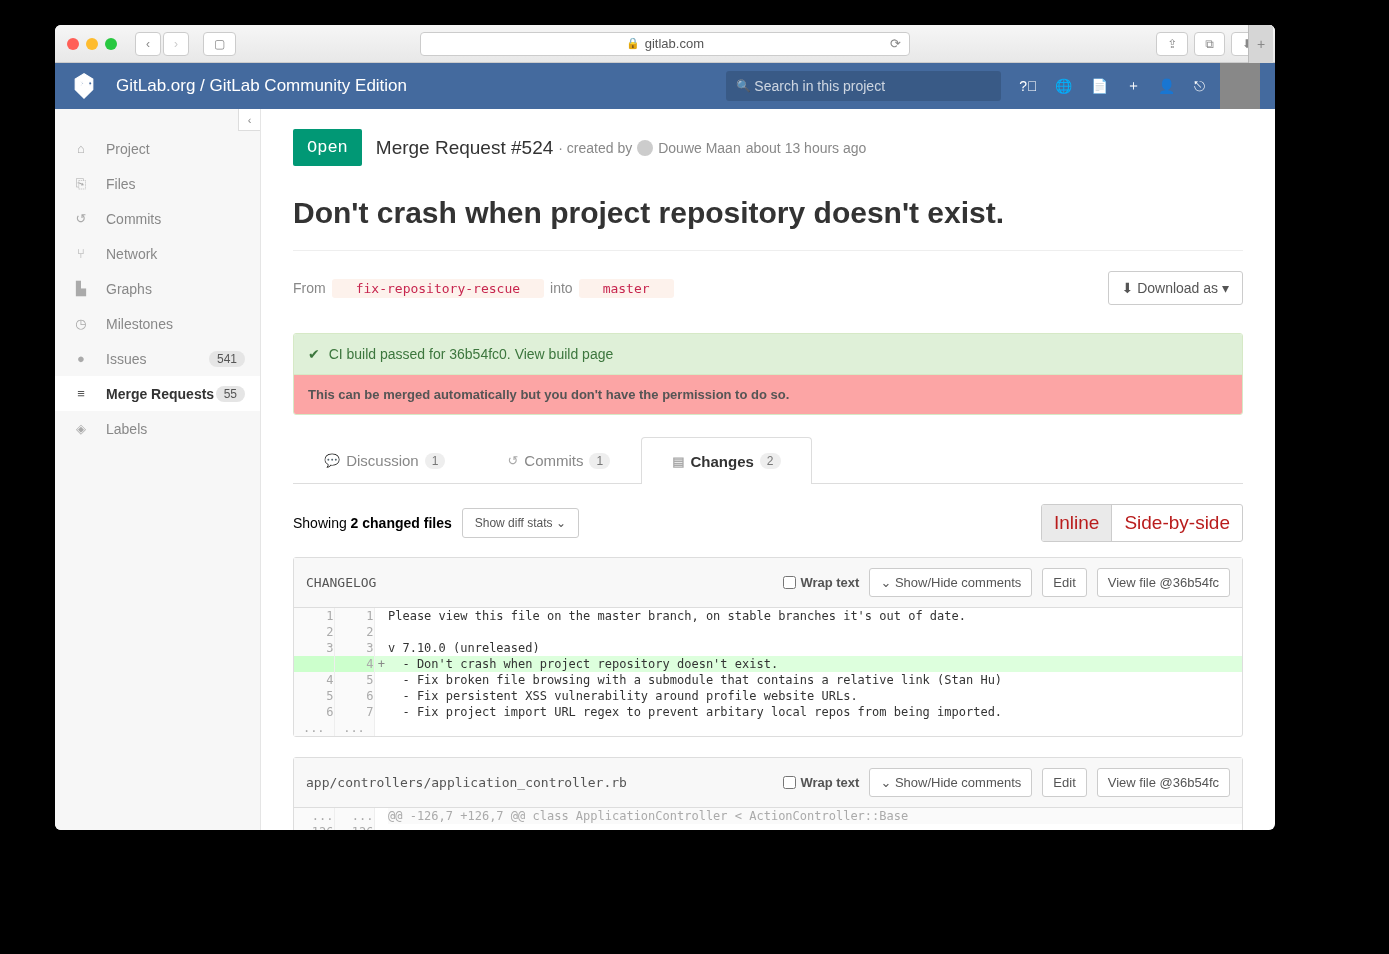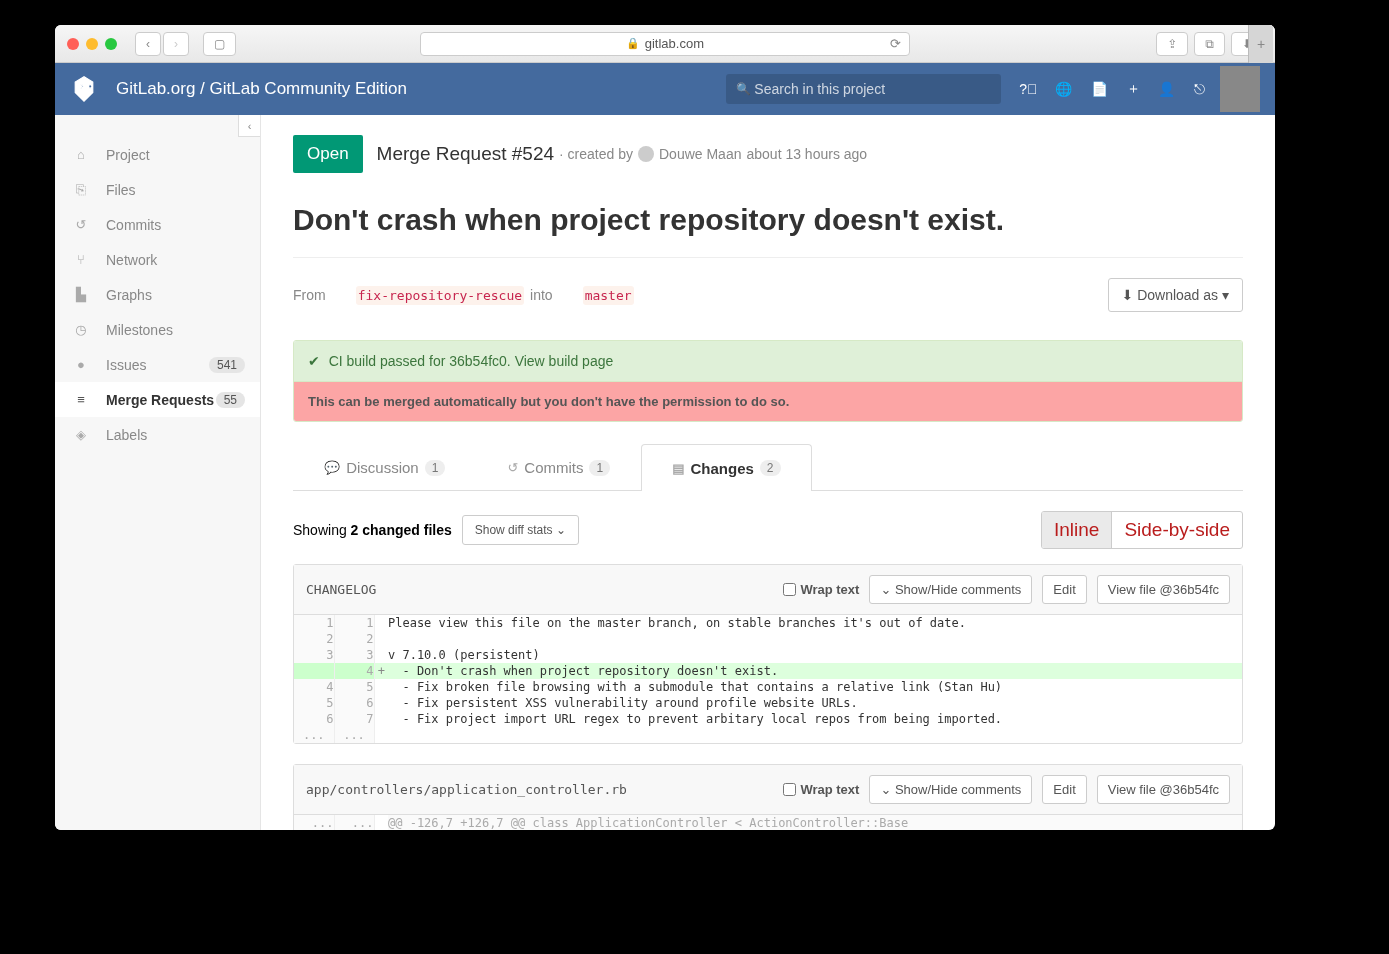--- a/index.html
+++ b/index.html
@@ -10,21 +10,21 @@
 .dot { width: 12px; height: 12px; border-radius: 50%; }
 .dot.red { background: #ff5f57; } .dot.yellow { background: #febc2e; } .dot.green { background: #28c840; }
 .nav-btns { display: flex; gap: 2px; margin-left: 10px; }
 .nav-btn, .tb-btn { padding: 4px 10px; border: 1px solid #ccc; border-radius: 4px; background: #fff; color: #888; font-size: 12px; height: 24px; display:flex; align-items:center; }
 .addrbar { position: absolute; left: 50%; transform: translateX(-50%); width: 490px; height: 24px; background: #fff; border: 1px solid #ccc; border-radius: 4px; display: flex; align-items: center; justify-content: center; color: #555; font-size: 13px; }
 .addrbar .lock { margin-right: 5px; color: #888; font-size: 11px; }
 .addrbar .reload { position: absolute; right: 8px; color: #888; }
 .right-tb { margin-left: auto; display: flex; gap: 6px; }
 .tab-plus { position: absolute; right: 2px; top: 0; width: 25px; height: 38px; background: #d6d6d6; display:flex; align-items:center; justify-content:center; color:#888; border-left:1px solid #bbb;}
 
-.gl-header { height: 52px; background: #446A9E; display: flex; align-items: center; padding: 0 15px; color: #fff; }
+.gl-header { height: 46px; background: #446A9E; display: flex; align-items: center; padding: 0 15px; color: #fff; }
 .gl-logo { width: 28px; height: 28px; margin-right: 18px; }
 .gl-breadcrumb { font-size: 17px; color: #fff; }
 .gl-header .spacer { flex: 1; }
 .gl-search { width: 275px; height: 30px; background: rgba(0,0,0,0.15); border: none; border-radius: 3px; padding: 8px 10px; color: #fff; font-size: 14px; }
 .gl-search::placeholder { color: rgba(255,255,255,0.75); }
 .gl-icons { display: flex; gap: 18px; margin-left: 18px; align-items: center; color: #fff; }
 .gl-icons span { cursor: pointer; }
 .avatar { width: 40px; height: 46px; background: #888; margin-left: 15px; }
 
 .gl-body { flex: 1; display: flex; overflow: hidden; }
@@ -32,32 +32,32 @@
 .collapse-btn { position: absolute; top: 0; right: 0; width: 22px; height: 22px; border: 1px solid #ddd; border-top:none; border-right:none; background: #fff; display: flex; align-items: center; justify-content: center; color: #888; font-size: 11px; cursor:pointer; }
 .side-list { padding-top: 22px; }
 .side-item { display: flex; align-items: center; padding: 0 15px; height: 35px; color: #888; cursor: pointer; font-size: 14px; }
 .side-item.active { background: #fff; color: #333; font-weight: bold; }
 .side-item .ico { width: 22px; font-size: 13px; color: #aaa; text-align:center; margin-right: 14px; }
 .side-item.active .ico { color: #555; }
 .side-badge { margin-left: auto; background: #e5e5e5; color: #555; border-radius: 10px; padding: 1px 8px; font-size: 12px; font-weight: normal; }
 
 .main { flex: 1; overflow-y: auto; padding: 20px 32px; }
 .mr-header { display: flex; align-items: center; gap: 14px; margin-bottom: 30px; }
-.status-badge { background: #019875; color: #fff; padding: 9px 14px; font-size: 17px; border-radius: 2px; }
+.status-badge { background: #019875; color: #fff; padding: 9px 14px; font-size: 17px; border-radius: 2px; font-family: Liberation Mono, monospace; }
 .mr-title-line { font-size: 19px; color: #333; display:flex; align-items:center; gap:5px; }
 .mr-title-line .meta { color: #888; font-size: 14px; }
 .mr-author { color: #446A9E; }
 .author-av { display:inline-block; width:16px; height:16px; border-radius:50%; background:#ccc; vertical-align:middle; }
 
 h1.mr-heading { font-size: 30px; font-weight: bold; margin-bottom: 20px; color:#333; }
 .hr { border: none; border-top: 1px solid #eee; margin: 0 0 20px; }
 
 .branch-row { display: flex; align-items: center; margin-bottom: 15px; }
 .branch-row .lbl { color: #888; margin-right: 6px; }
-.branch-code { font-family: Menlo, monospace; background: #fdf2ec; color: #c7254e; padding: 2px 2px; border-radius: 3px; font-size: 13px; margin-left: 24px; }
+.branch-code { font-family: Menlo, monospace; background: #fdf2ec; color: #c7254e; padding: 2px 24px; border-radius: 3px; font-size: 13px; }
 .dl-btn { margin-left: auto; border: 1px solid #ccc; background: #fff; padding: 8px 13px; border-radius: 3px; font-size: 14px; color:#555; cursor:pointer; }
 
 .ci-box { border: 1px solid #d6e9c6; border-radius: 3px; overflow: hidden; margin-bottom: 22px; margin-top: 28px; }
 .ci-passed { background: #dff0d8; color: #3c763d; padding: 12px 14px; border-bottom: 1px solid #d6e9c6; }
 .ci-passed a { color: #3c763d; text-decoration: none; }
 .ci-passed .check { margin-right: 5px; }
 .ci-merge { background: #fca5a5; padding: 12px 14px; color: #555; font-weight: bold; font-size:13px; }
 
 .tabs { display: flex; border-bottom: 1px solid #ddd; margin-bottom: 20px; }
 .tab { padding: 14px 30px; color: #888; cursor: pointer; border: 1px solid transparent; border-bottom: none; display:flex; align-items:center; gap:6px; font-size:15px; }
@@ -278,21 +278,21 @@
                 <tr class="">
       <td class="ln">2</td>
       <td class="ln">2</td>
       <td class="sign"></td>
       <td class="code"></td>
                 </tr>
                 <tr class="">
       <td class="ln">3</td>
       <td class="ln">3</td>
       <td class="sign"></td>
-      <td class="code">v 7.10.0 (persistent)</td>
+      <td class="code">v 7.10.0 (unreleased)</td>
                 </tr>
                 <tr class="added">
       <td class="ln"></td>
       <td class="ln">4</td>
       <td class="sign">+</td>
       <td class="code">  - Don't crash when project repository doesn't exist.</td>
                 </tr>
                 <tr class="">
       <td class="ln">4</td>
       <td class="ln">5</td>

